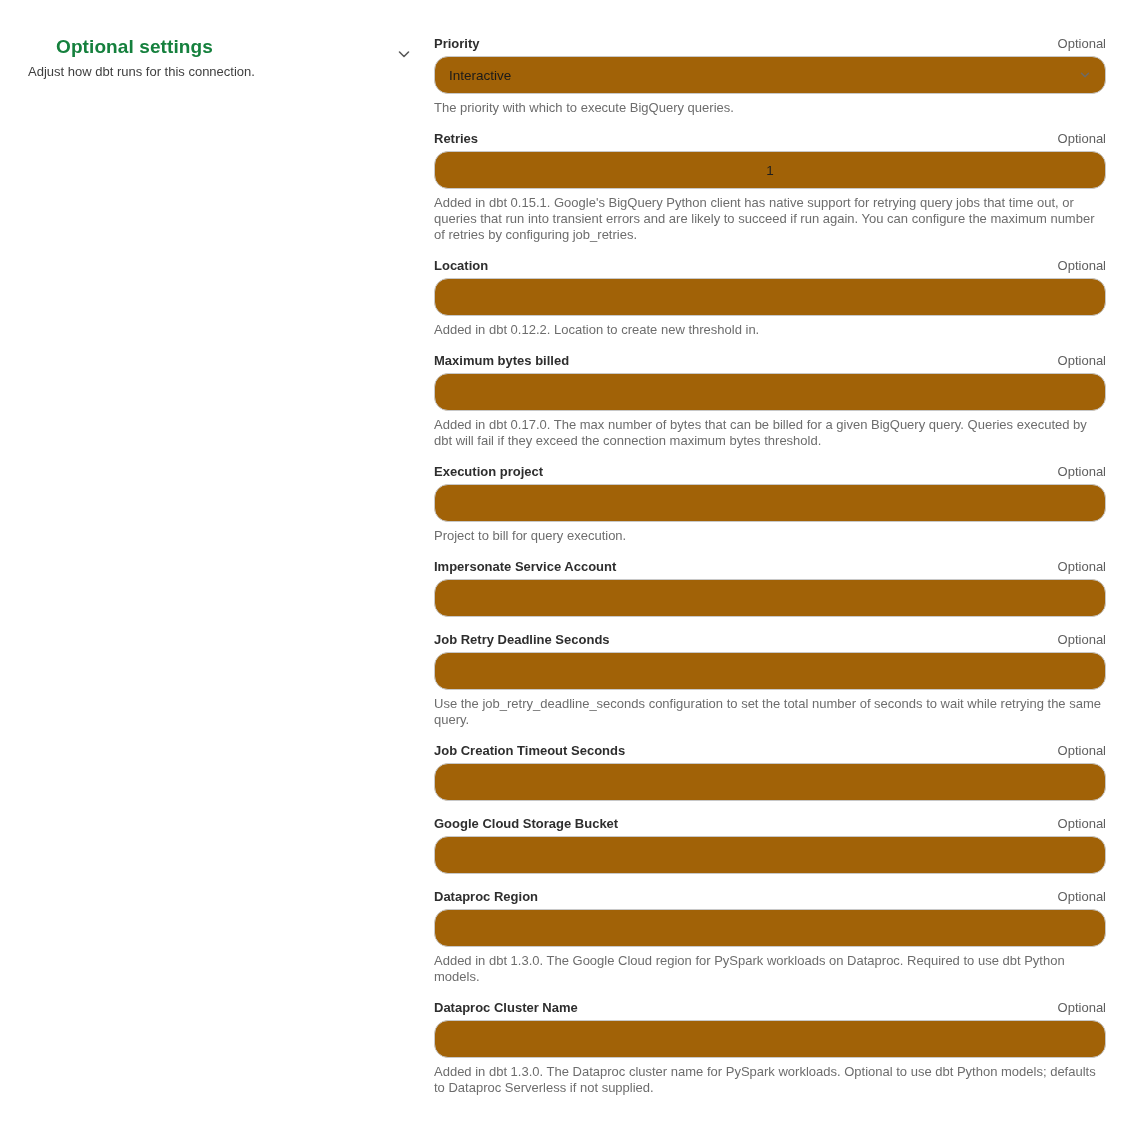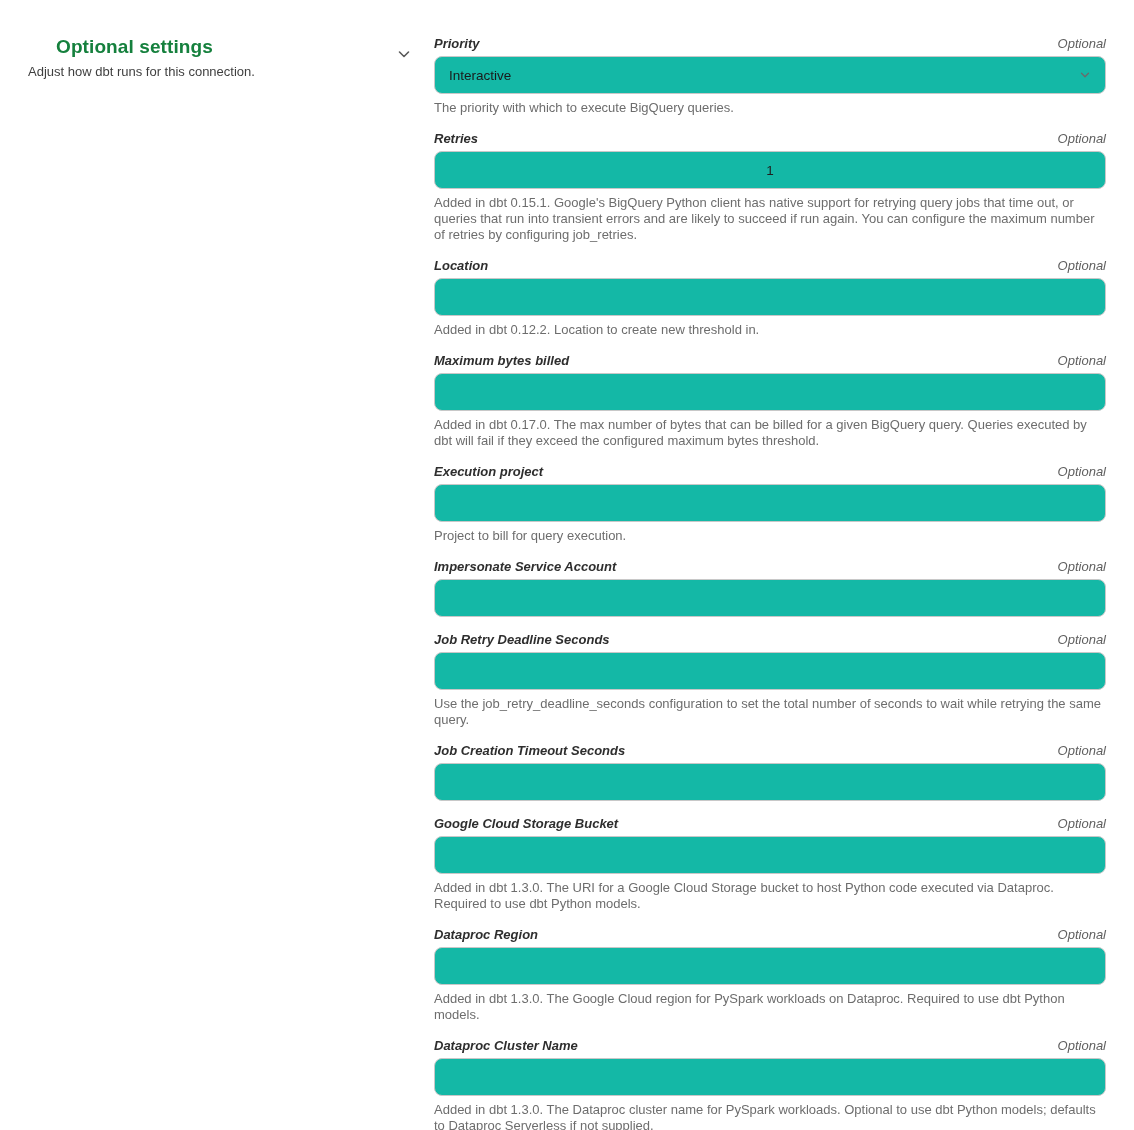--- a/index.html
+++ b/index.html
@@ -39,38 +39,37 @@
     left: 434px; top: 36px;
     width: 672px;
   }
   .form-field { margin-bottom: 15px; }
   .label-row {
     display: flex;
     justify-content: space-between;
     align-items: baseline;
     line-height: 16px;
     margin-bottom: 4px;
-    font-style: italic;
   }
   .field-label {
     font-size: 13px;
     font-weight: 600;
     color: #2e2e2e;
   }
   .optional-badge {
     font-size: 13px;
     font-weight: 400;
     color: #5f5f5f;
   }
   .text-input, .select-box {
     width: 100%;
     height: 38px;
     border: 1px solid #c8c8c8;
-    border-radius: 8px;
-    background: #14b8a6;
+    border-radius: 14px;
+    background: #a16207;
     font-family: "Liberation Sans", sans-serif;
     font-size: 13.5px;
     color: #1f1f1f;
     padding: 0 14px;
     outline: none;
     text-align: center;
   }
   .select-box {
     display: flex;
     align-items: center;
@@ -138,21 +137,21 @@
     <div class="field-help">Added in dbt 0.12.2. Location to create new threshold in.</div>
   </div>
 
   <div class="form-field">
     <div class="label-row">
       <span class="field-label">Maximum bytes billed</span>
       <span class="optional-badge">Optional</span>
     </div>
     
     <input class="text-input" type="text" value="" style="">
-    <div class="field-help">Added in dbt 0.17.0. The max number of bytes that can be billed for a given BigQuery query. Queries executed by dbt will fail if they exceed the configured maximum bytes threshold.</div>
+    <div class="field-help">Added in dbt 0.17.0. The max number of bytes that can be billed for a given BigQuery query. Queries executed by dbt will fail if they exceed the connection maximum bytes threshold.</div>
   </div>
 
   <div class="form-field">
     <div class="label-row">
       <span class="field-label">Execution project</span>
       <span class="optional-badge">Optional</span>
     </div>
     
     <input class="text-input" type="text" value="" style="">
     <div class="field-help">Project to bill for query execution.</div>
@@ -187,21 +186,20 @@
     <input class="text-input" type="text" value="" style="">
   </div>
 
   <div class="form-field">
     <div class="label-row">
       <span class="field-label">Google Cloud Storage Bucket</span>
       <span class="optional-badge">Optional</span>
     </div>
     
     <input class="text-input" type="text" value="" style="">
-    <div class="field-help">Added in dbt 1.3.0. The URI for a Google Cloud Storage bucket to host Python code executed via Dataproc. Required to use dbt Python models.</div>
   </div>
 
   <div class="form-field">
     <div class="label-row">
       <span class="field-label">Dataproc Region</span>
       <span class="optional-badge">Optional</span>
     </div>
     
     <input class="text-input" type="text" value="" style="">
     <div class="field-help">Added in dbt 1.3.0. The Google Cloud region for PySpark workloads on Dataproc. Required to use dbt Python models.</div>

